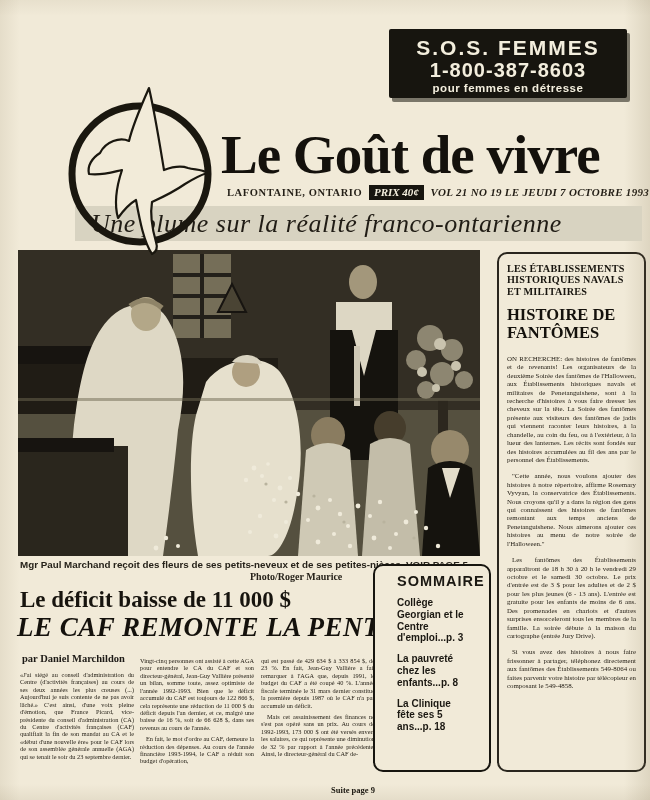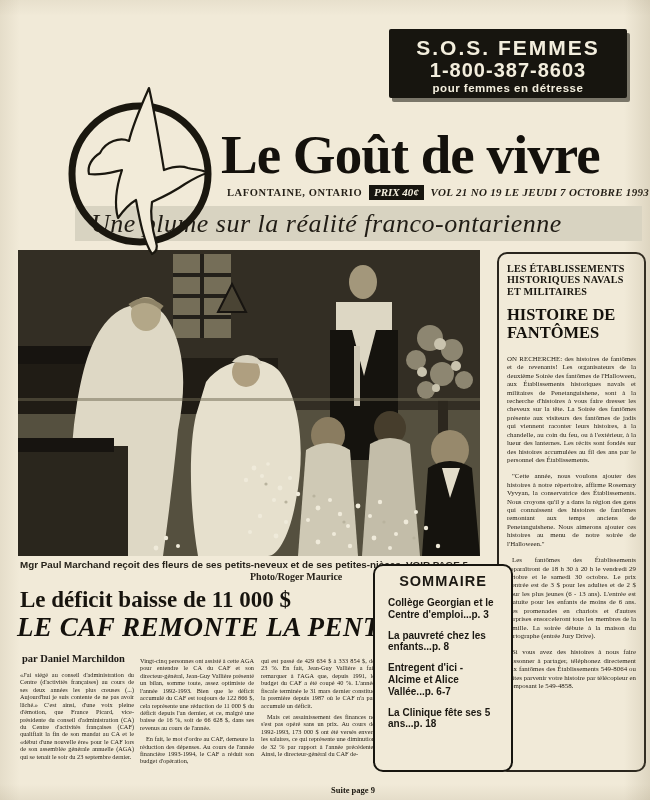--- a/index.html
+++ b/index.html
@@ -84,22 +84,22 @@
   #col1{ left:20px;  top:671px; height:126px; }
   #col2{ left:140px; top:657px; height:140px; }
   #col3{ left:261px; top:657px; height:126px; }
   .continuation{
     position:absolute; left:261px; top:785px; width:114px; text-align:right;
     font-size:8.5px; font-weight:bold; color:#17140e;
   }
 
   
   .sommaire{
-    position:absolute; left:373px; top:564px; width:140px; height:208px;
-    border:2px solid #17150f; border-radius:10px; padding:7px 13px;
+    position:absolute; left:373px; top:564px; width:118px; height:208px;
+    border:2px solid #17150f; border-radius:10px; padding:7px 22px;
     font-family:"Liberation Sans", sans-serif; background:#f1ead8; z-index:2;
   }
   .sommaire-title{ text-align:center; font-weight:bold; font-size:14.5px; letter-spacing:1px; margin-bottom:8px; color:#1b1812;}
   .sommaire-item{ font-weight:bold; font-size:10px; line-height:1.18; margin-bottom:9px; color:#1b1812; }
 
   
   .ghost-box{
     position:absolute; left:497px; top:252px; width:149px; height:520px;
     border:2px solid #2a261e; border-radius:10px; padding:9px 8px 8px 8px;
     background:#f1ead8;
@@ -266,21 +266,20 @@
   <div class="news-col" id="col3">
     <p>qui est passé de 429 634 $ à 333 854 $, de 23 %. En fait, Jean-Guy Vallière a fait remarquer à l'AGA que, depuis 1991, le budget du CAF a été coupé 40 %. L'année fiscale terminée le 31 mars dernier constitue la première depuis 1987 où le CAF n'a pas accumulé un déficit.</p>
     <p>Mais cet assainissement des finances ne s'est pas opéré sans un prix. Au cours de 1992-1993, 173 000 $ ont été versés envers les salaires, ce qui représente une diminution de 32 % par rapport à l'année précédente. Ainsi, le directeur-général du CAF de-</p>
   </div>
   <div class="continuation">Suite page 9</div>
 
   <div class="sommaire">
     <div class="sommaire-title">SOMMAIRE</div>
     <div class="sommaire-item">Collège Georgian et le Centre d'emploi...p. 3</div>
     <div class="sommaire-item">La pauvreté chez les enfants...p. 8</div>
-    <div class="sommaire-item">Entregent d'ici - Alcime et Alice Vallée...p. 6-7</div>
     <div class="sommaire-item">La Clinique fête ses 5 ans...p. 18</div>
   </div>
 
   <div class="ghost-box">
     <div class="ghost-kicker">LES ÉTABLISSEMENTS HISTORIQUES NAVALS ET MILITAIRES</div>
     <div class="ghost-headline">HISTOIRE DE FANTÔMES</div>
     <div class="ghost-body">
       <p>ON RECHERCHE:  des histoires de fantômes et de revenants! Les organisateurs de la deuxième Soirée des fantômes de l'Halloween, aux Établissements historiques navals et militaires de Penetanguishene, sont à la recherche d'histoires à vous faire dresser les cheveux sur la tête. La Soirée des fantômes présente aux visiteurs des fantômes de jadis qui viennent raconter leurs histoires, à la chandelle, au coin du feu, ou à l'extérieur, à la lueur des lanternes. Les récits sont fondés sur des histoires accumulées au fil des ans par le personnel des Établissements.</p>
       <p>"Cette année, nous voulons ajouter des histoires à notre répertoire, affirme Rosemary Vyvyan, la conservatrice des Établissements. Nous croyons qu'il y a dans la région des gens qui connaissent des histoires de fantômes remontant aux temps anciens de Penetanguishene. Nous aimerons ajouter ces histoires au menu de notre soirée de l'Halloween."</p>
       <p>Les fantômes des Établissements apparaîtront de 18 h 30 à 20 h le vendredi 29 octobre et le samedi 30 octobre. Le prix d'entrée est de 3 $ pour les adultes et de 2 $ pour les plus jeunes (6 - 13 ans). L'entrée est gratuite pour les enfants de moins de 6 ans. Des promenades en chariots et d'autres surprises ensorceleront tous les membres de la famille. La soirée débute à la maison du cartographe (entrée Jury Drive).</p>

